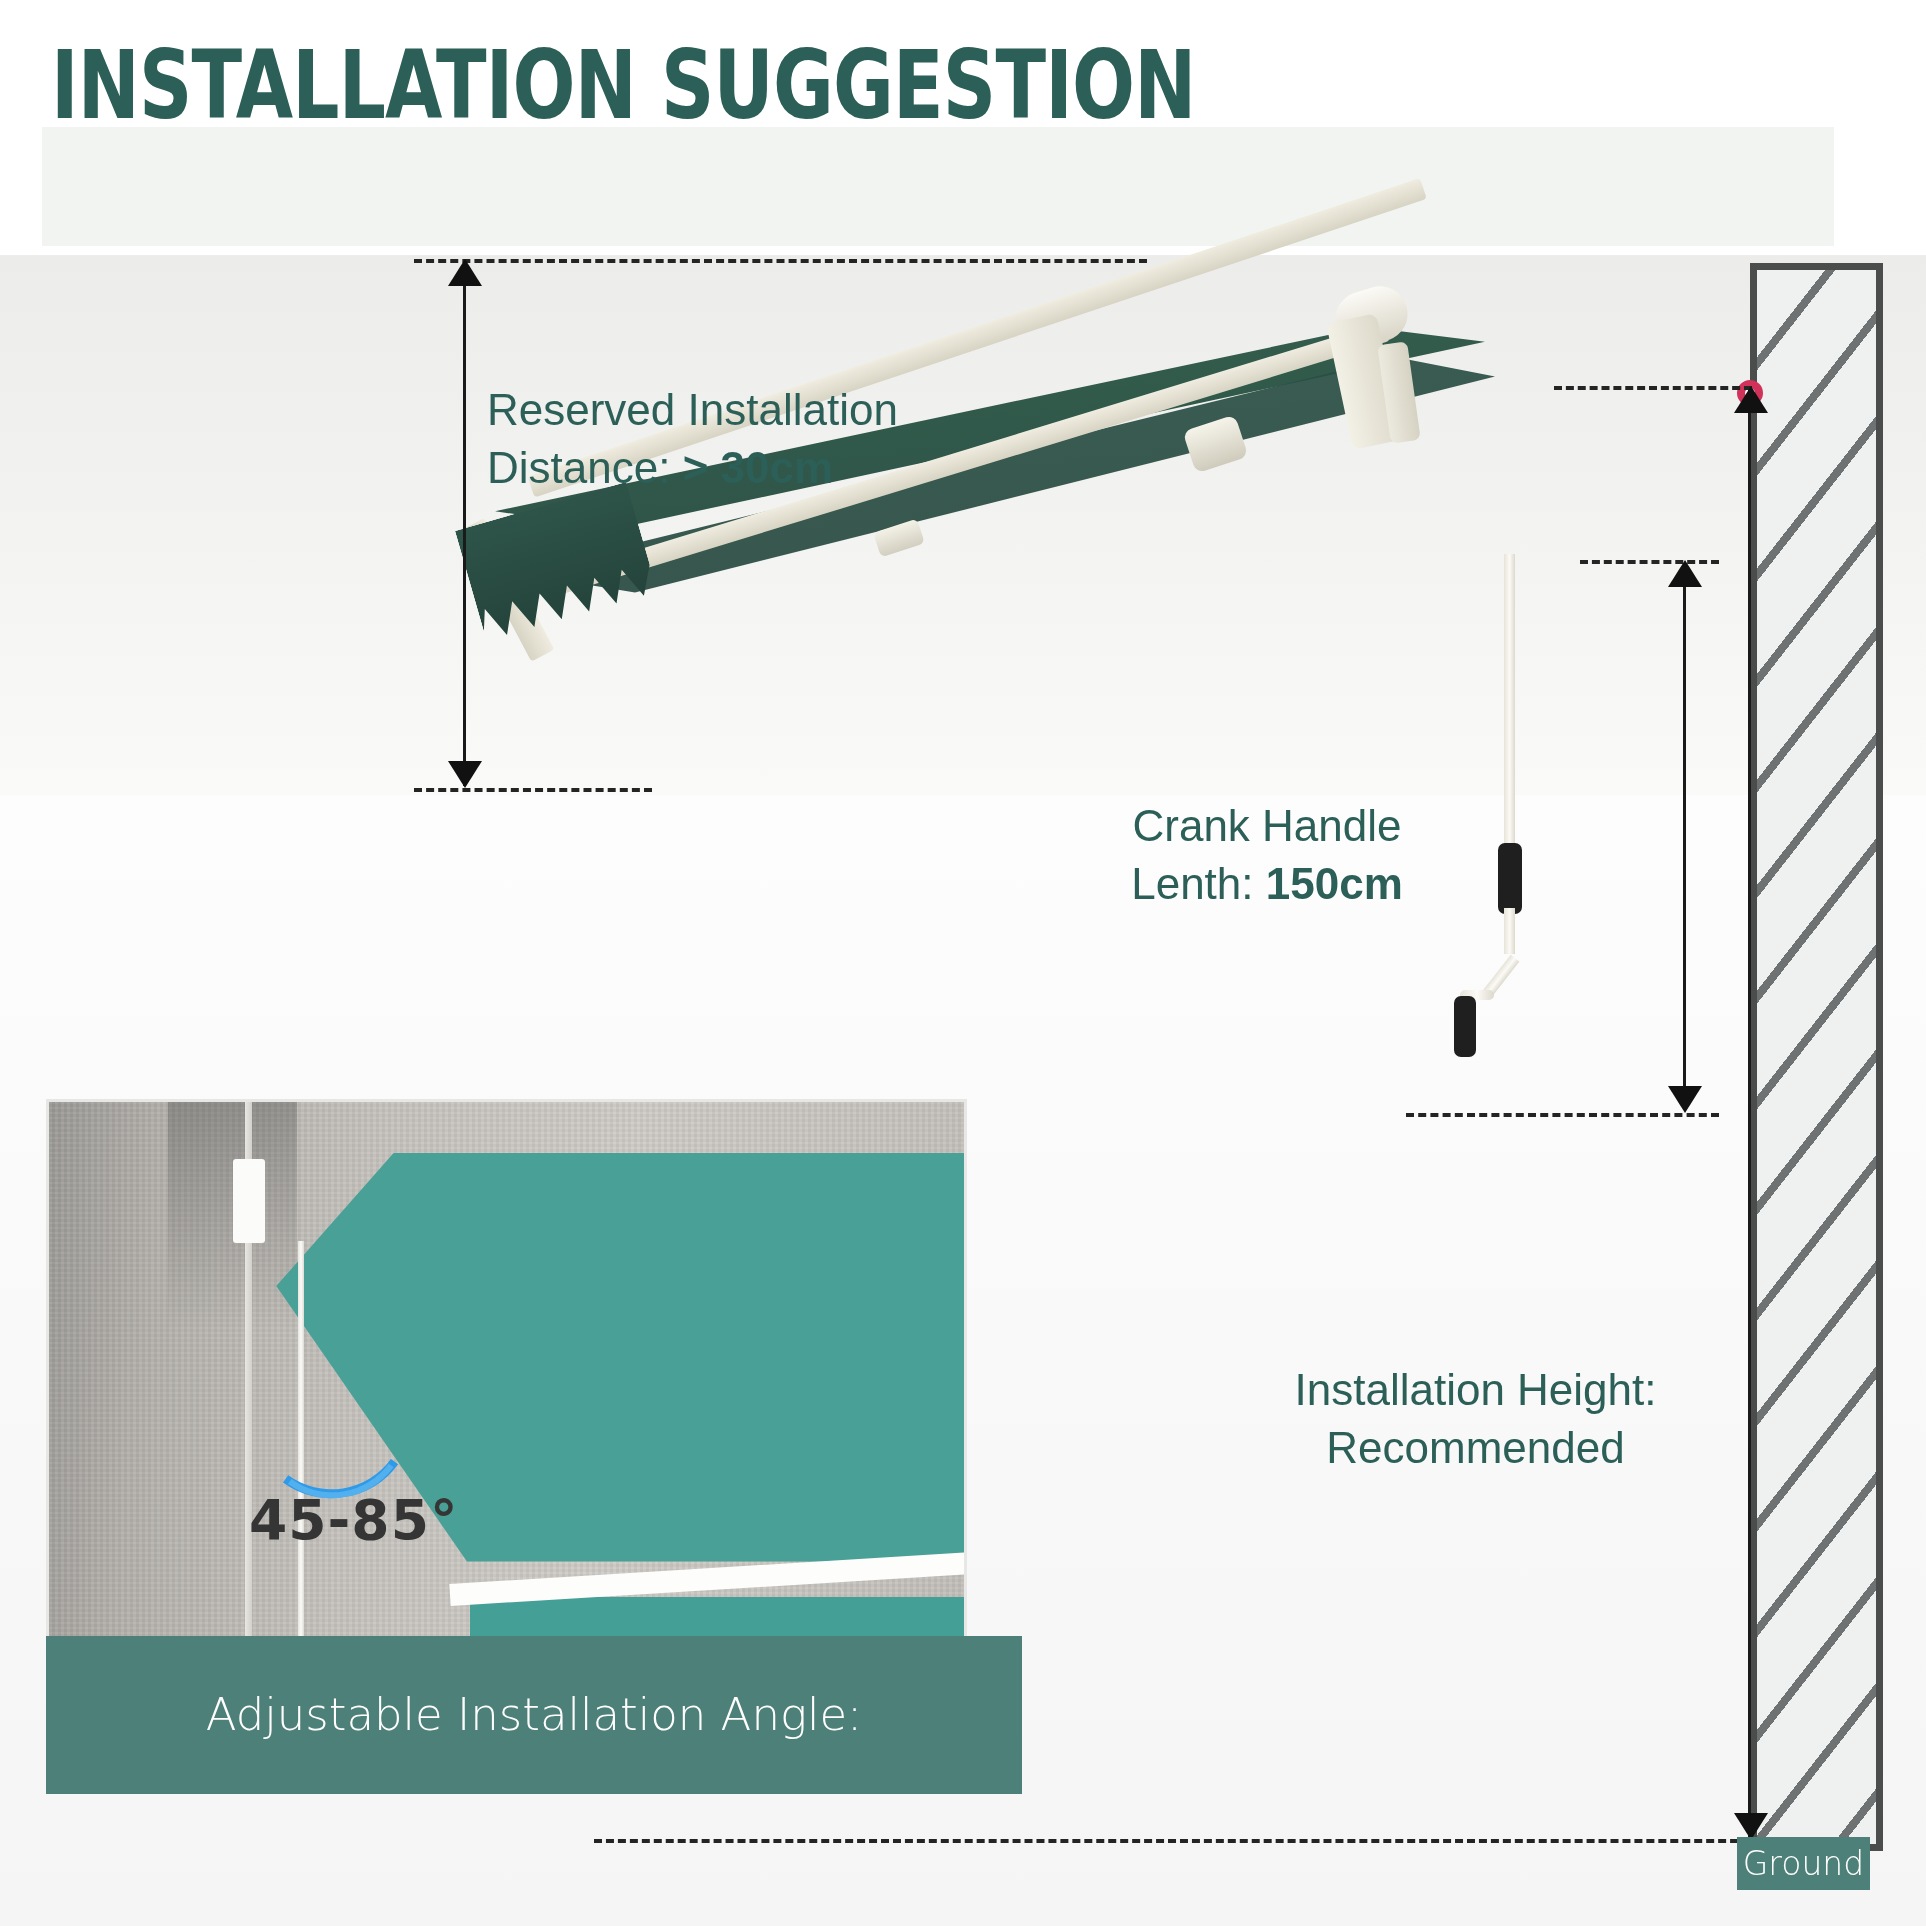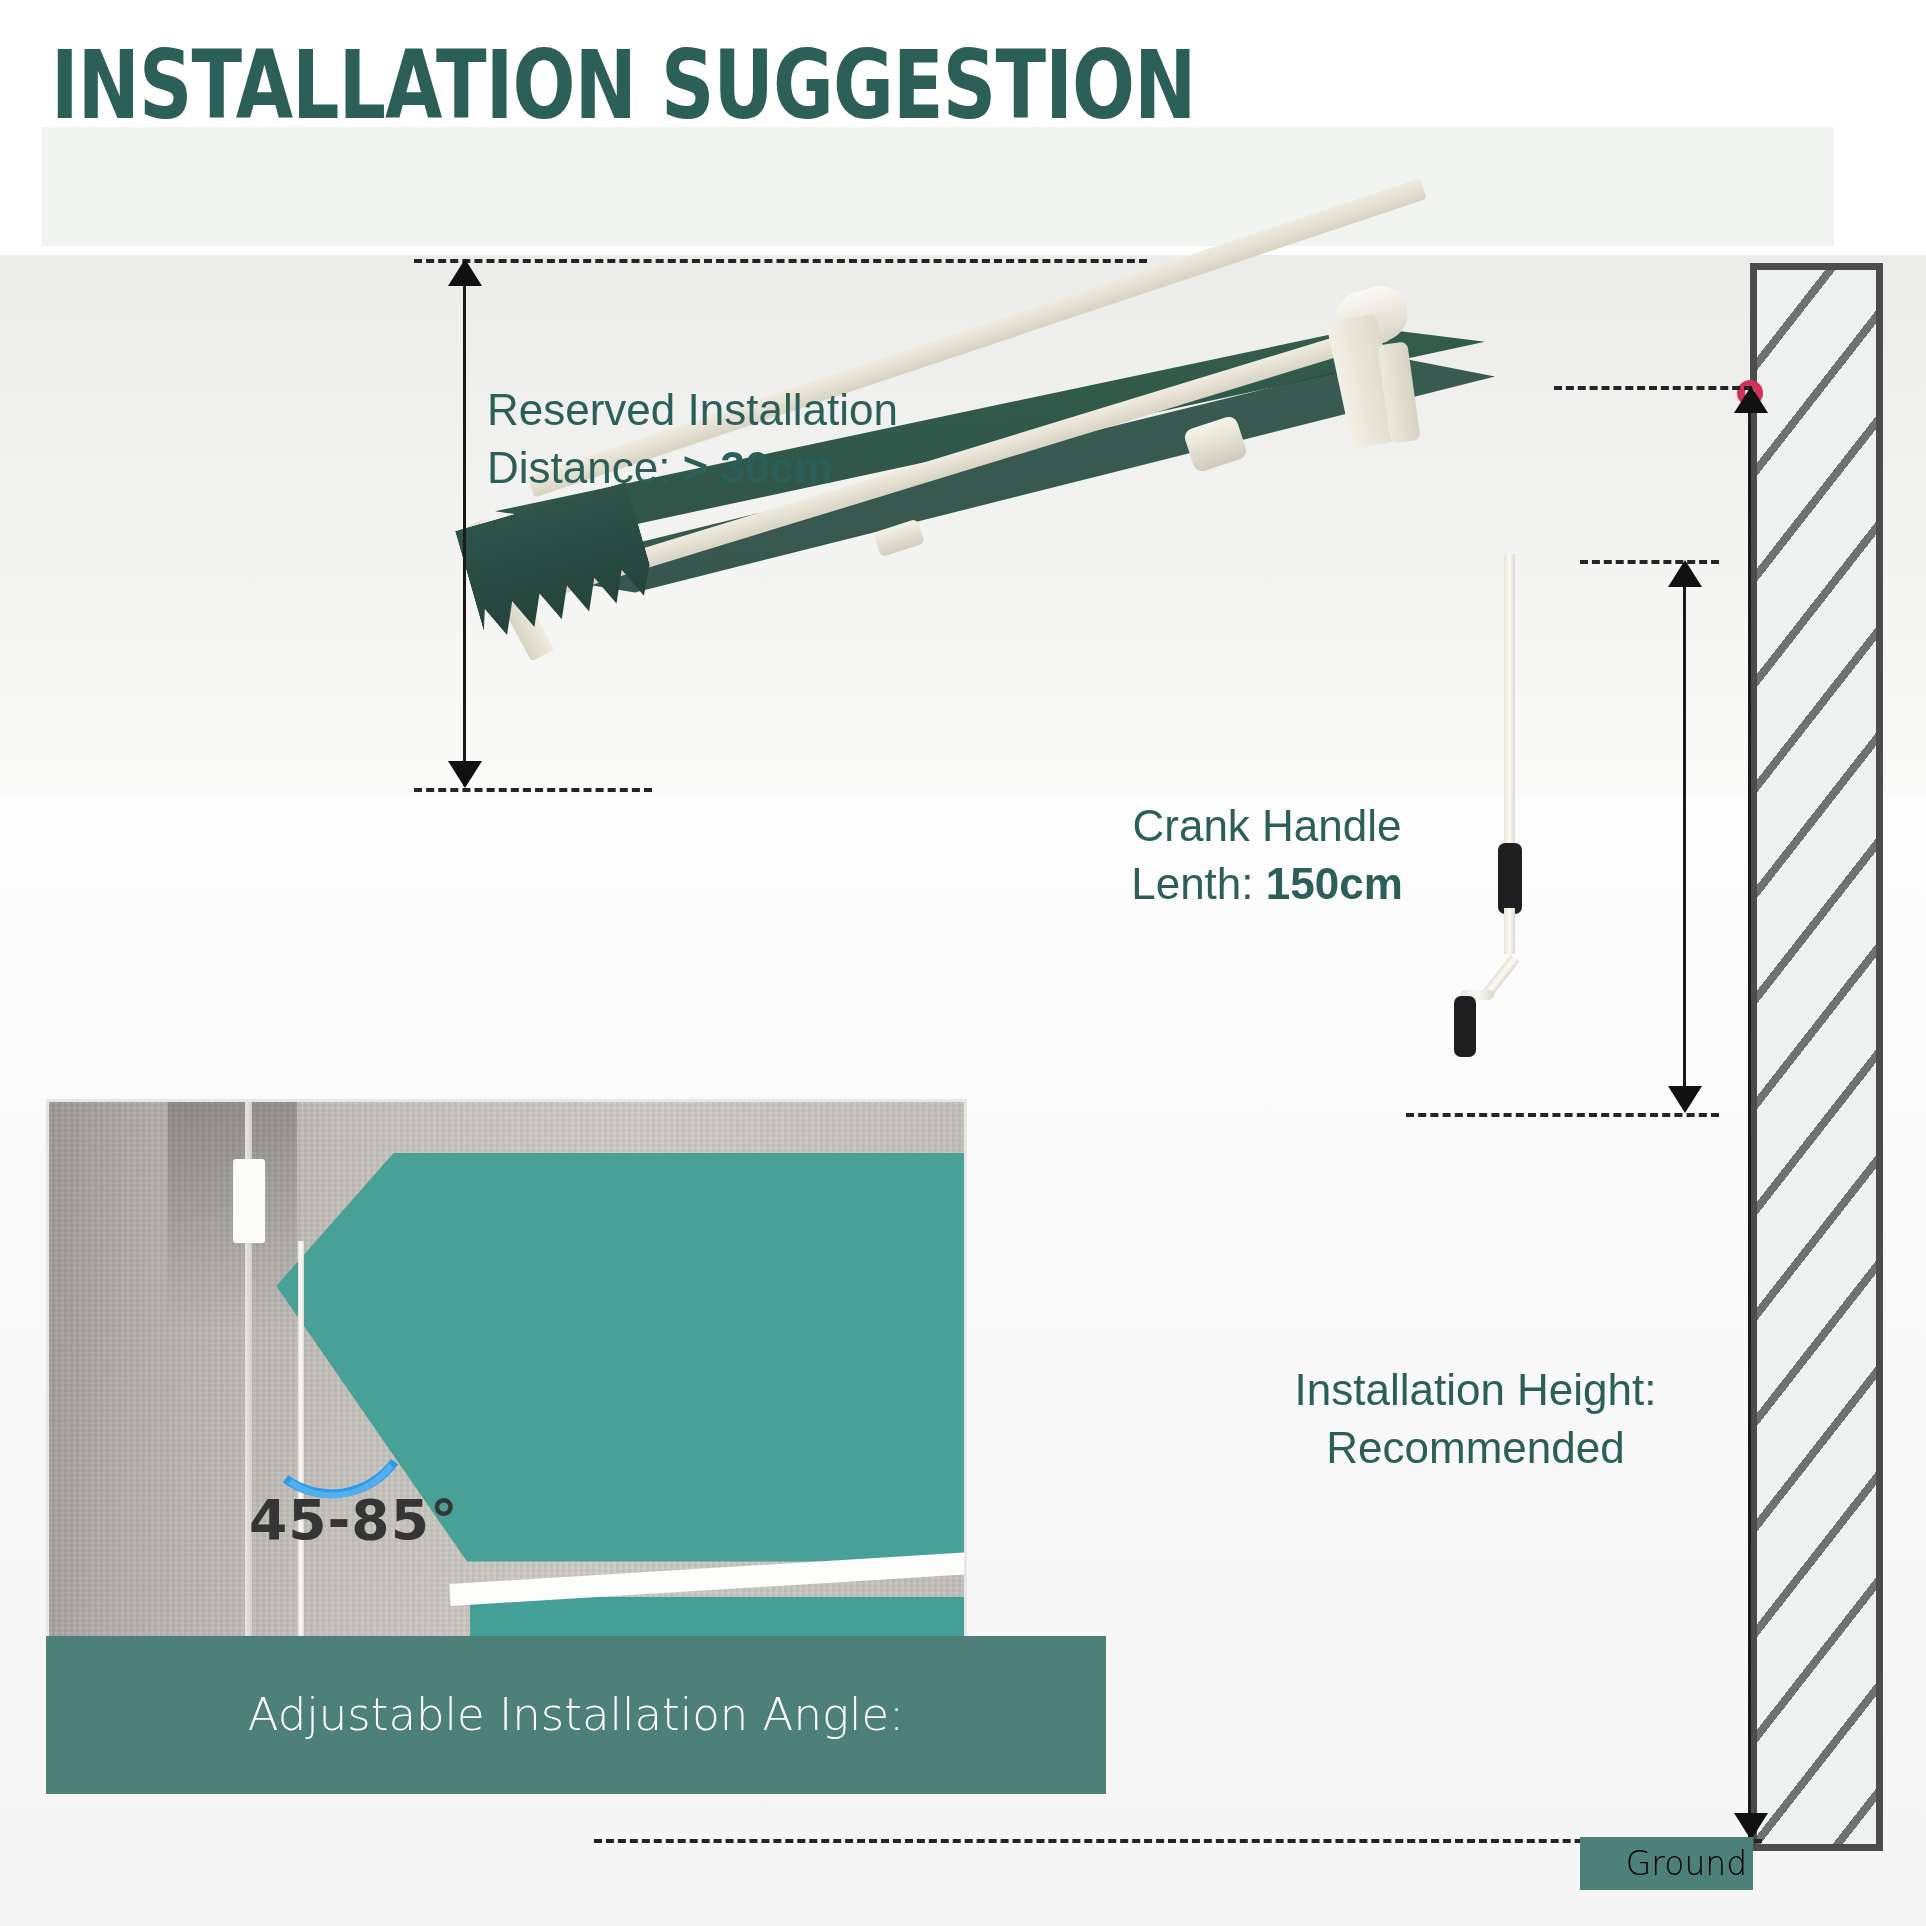--- a/index.html
+++ b/index.html
@@ -42,23 +42,23 @@
   #wall{position:absolute;left:1750px;top:263px;width:133px;height:1588px;
     background:#eff0f0;border:7px solid #4b4d4d;box-sizing:border-box;overflow:hidden;}
   #wall .hatch{position:absolute;left:-59px;top:-59px;width:297px;height:1742px;
     background:repeating-linear-gradient(-52deg,
       rgba(0,0,0,0) 0px,rgba(0,0,0,0) 57px,
       #6f7272 57px,#6f7272 65px);}
   #mount-dot{position:absolute;left:1737px;top:380px;width:26px;height:26px;
     border-radius:50%;border:8px solid #d0325a;background:#fff;box-sizing:border-box;}
 
   
-  #ground-badge{position:absolute;left:1580px;top:1837px;width:133px;height:53px;
-    background:#4d8078;color:#000000;font-size:33px;font-weight:300;
-    display:flex;align-items:center;justify-content:center;padding-left:40px;}
+  #ground-badge{position:absolute;left:1737px;top:1837px;width:133px;height:53px;
+    background:#4d8078;color:#ffffff;font-size:33px;font-weight:300;
+    display:flex;align-items:center;justify-content:center;}
 
   
   #awning{position:absolute;left:495px;top:327px;width:1307px;height:465px;}
   .canopy{position:absolute;background:#2d5348;}
   .arm{position:absolute;background:linear-gradient(180deg,#efece0,#d8d4c4);}
 
   
   #crank{position:absolute;left:1482px;top:554px;width:59px;height:554px;}
   .rod{position:absolute;background:linear-gradient(90deg,#e6e3d8,#fbfaf6,#ddd9cc);}
   .grip{position:absolute;background:#201f1f;border-radius:7px;}
@@ -101,21 +101,21 @@
     border-radius:0 0 139px 139px;transform:rotate(-9deg);}
   #photo .arc2{position:absolute;left:212px;top:297px;width:139px;height:87px;
     border:6px solid #59b4f0;border-top-color:transparent;
     border-left-color:transparent;border-right-color:transparent;
     border-radius:0 0 129px 129px;transform:rotate(-9deg);opacity:.85;}
   #angle-label{position:absolute;left:200px;top:386px;font-size:55px;font-weight:600;
     color:#353535;letter-spacing:1px;
     font-family:"DejaVu Sans","Liberation Sans",sans-serif;}
 
   
-  #caption{position:absolute;left:46px;top:1636px;width:1060px;height:158px;
+  #caption{position:absolute;left:46px;top:1636px;width:976px;height:158px;
     background:#4d8078;color:#fff;display:flex;flex-direction:column;
     align-items:center;justify-content:center;text-align:center;
     font-size:45px;font-weight:300;line-height:1.34;
     font-family:"DejaVu Sans","Liberation Sans",sans-serif;}
   #caption b{font-weight:bold;}
 </style>
 </head>
 <body>
 
 <div class="band" id="band-upper"></div>

